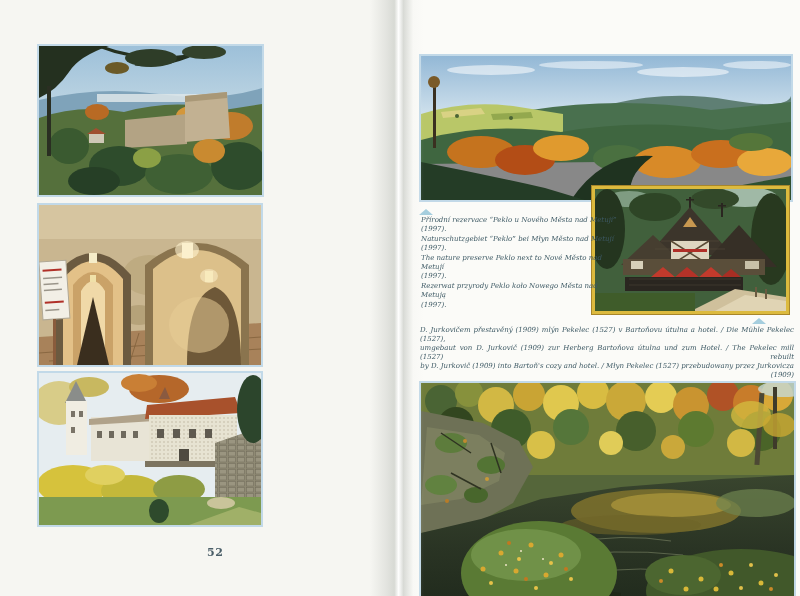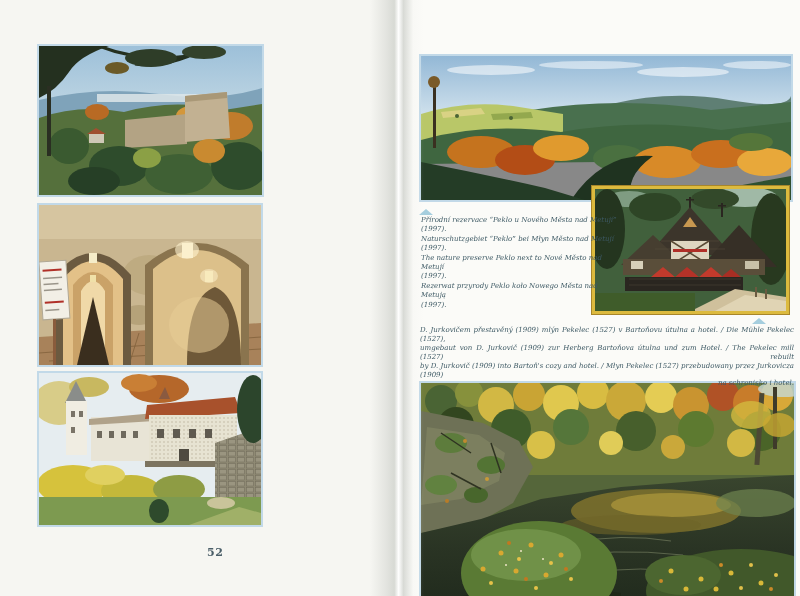--- a/index.html
+++ b/index.html
@@ -382,16 +382,15 @@
     <div class="cap-line">(1997).</div>
     <div class="cap-line">Rezerwat przyrody Peklo koło Nowego Města nad Metują</div>
     <div class="cap-line">(1997).</div>
   </div>
 
 <div class="pointer" id="pointer-mill"></div>
 <div class="cap" id="caption-mill">
     <div class="cap-line">D. Jurkovičem přestavěný (1909) mlýn Pekelec (1527) v Bartoňovu útulna a hotel. / Die Mühle Pekelec (1527),</div>
     <div class="cap-line">umgebaut von D. Jurkovič (1909) zur Herberg Bartoňova útulna und zum Hotel. / The Pekelec mill (1527) rebuilt</div>
     <div class="cap-line">by D. Jurkovič (1909) into Bartoň's cozy and hotel. / Młyn Pekelec (1527) przebudowany przez Jurkovicza (1909)</div>
-    <div class="cap-line">na schronisko i hotel.</div>
   </div>
 
 <div class="gutter"></div>
 
 </body></html>

